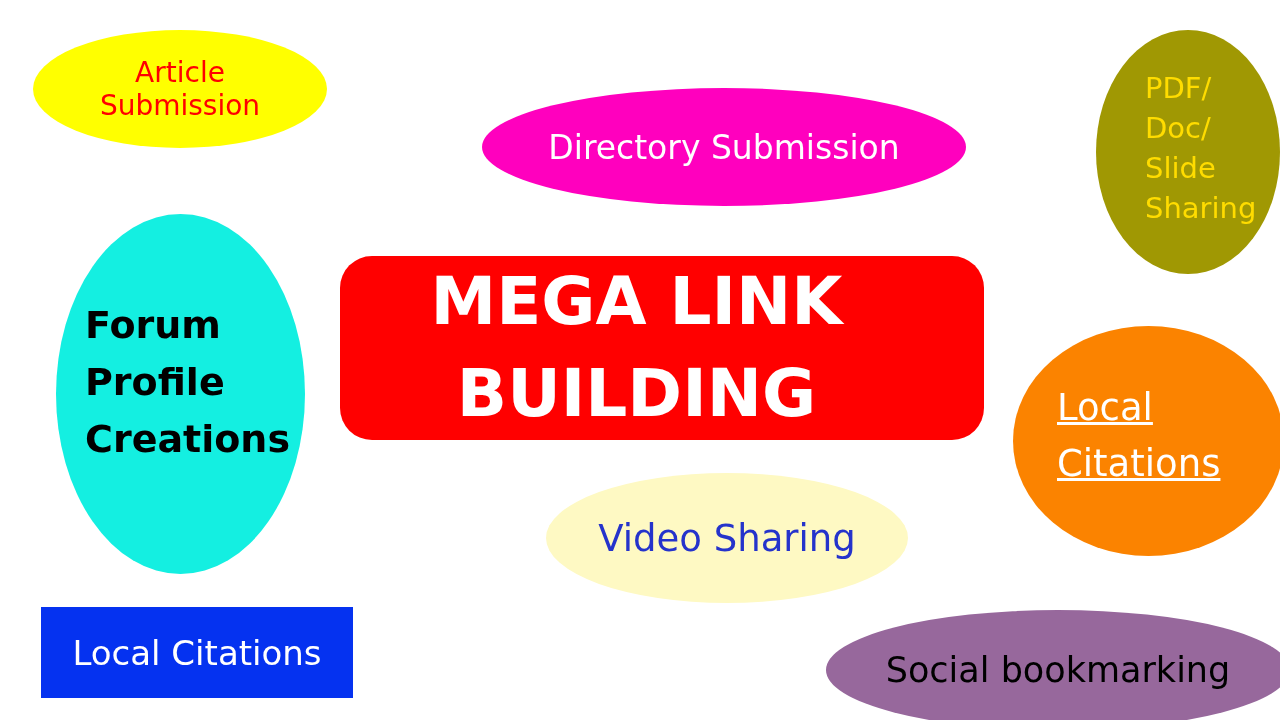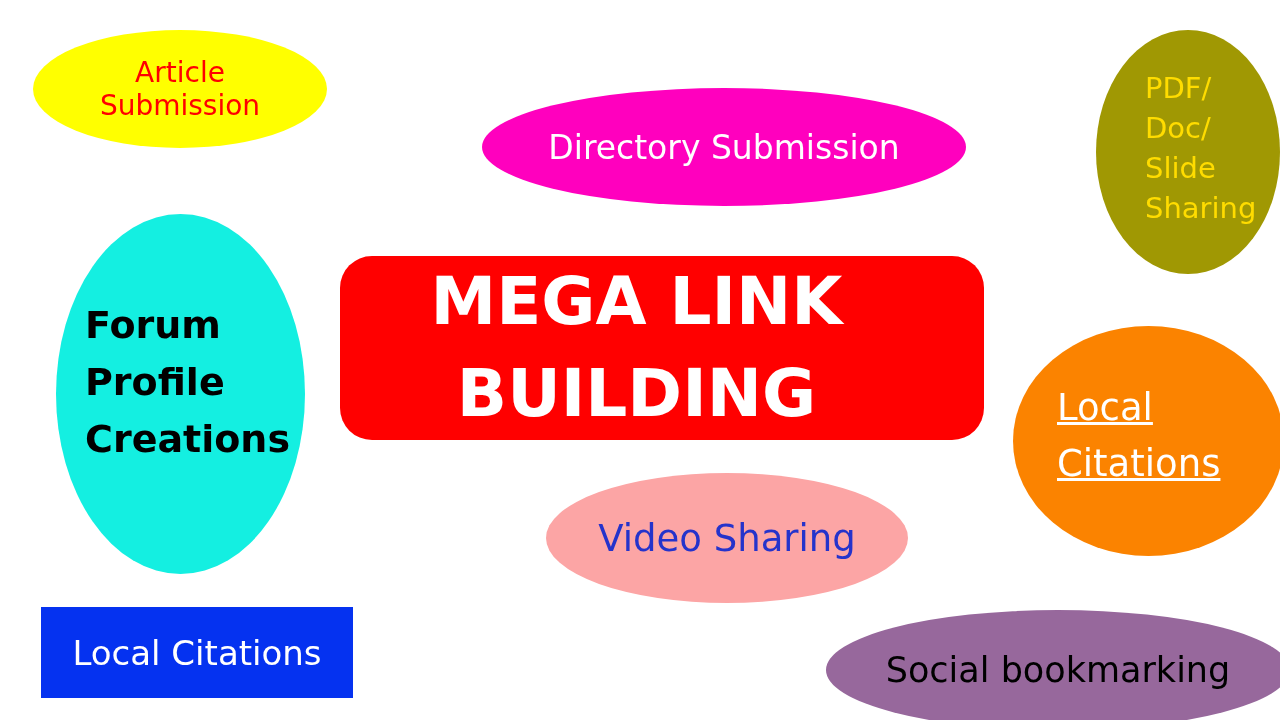--- a/index.html
+++ b/index.html
@@ -79,21 +79,21 @@
   <div class="bubble b-title" style="background: rgb(255, 0, 0); color: rgb(255, 255, 255); border-radius: 32px;">
     <span class="lbl">MEGA LINK
 BUILDING</span>
   </div>
 
   <div class="bubble ellipse b-local-r" style="background: rgb(251, 131, 0); color: rgb(255, 255, 255); text-decoration: underline;">
     <span class="lbl">Local
 Citations</span>
   </div>
 
-  <div class="bubble ellipse b-video" style="background: #fca5a5; color: rgb(37, 51, 203); align-items: center;">
+  <div class="bubble ellipse b-video" style="background: #fef9c3; color: rgb(37, 51, 203); align-items: center;">
     <span class="lbl">Video Sharing</span>
   </div>
 
   <div class="bubble b-local-l" style="background: rgb(5, 50, 240); color: rgb(255, 255, 255);">
     <span class="lbl">Local Citations</span>
   </div>
 
   <div class="bubble ellipse b-social" style="background: rgb(151, 104, 156); color: #000000;">
     <span class="lbl">Social bookmarking</span>
   </div>

